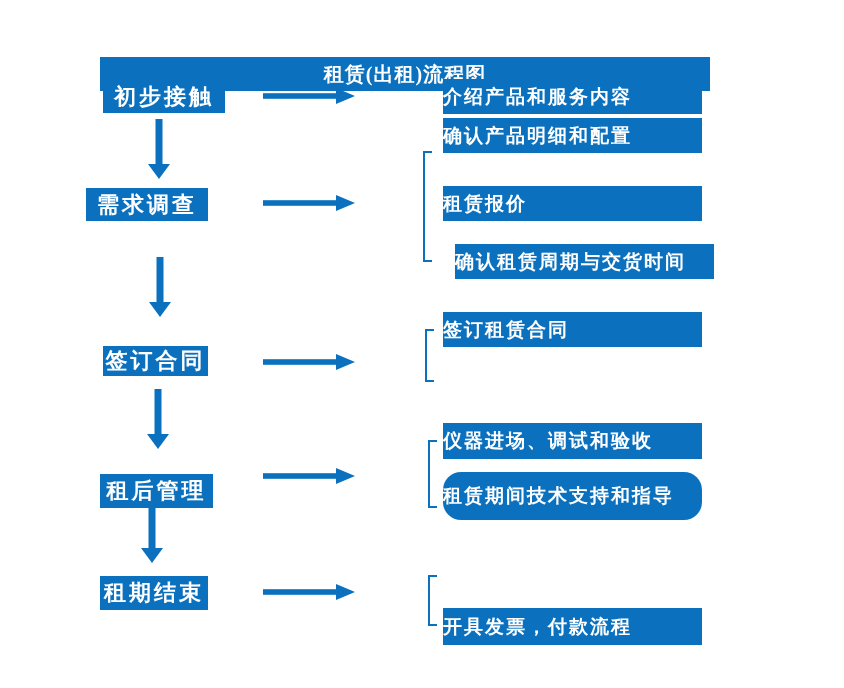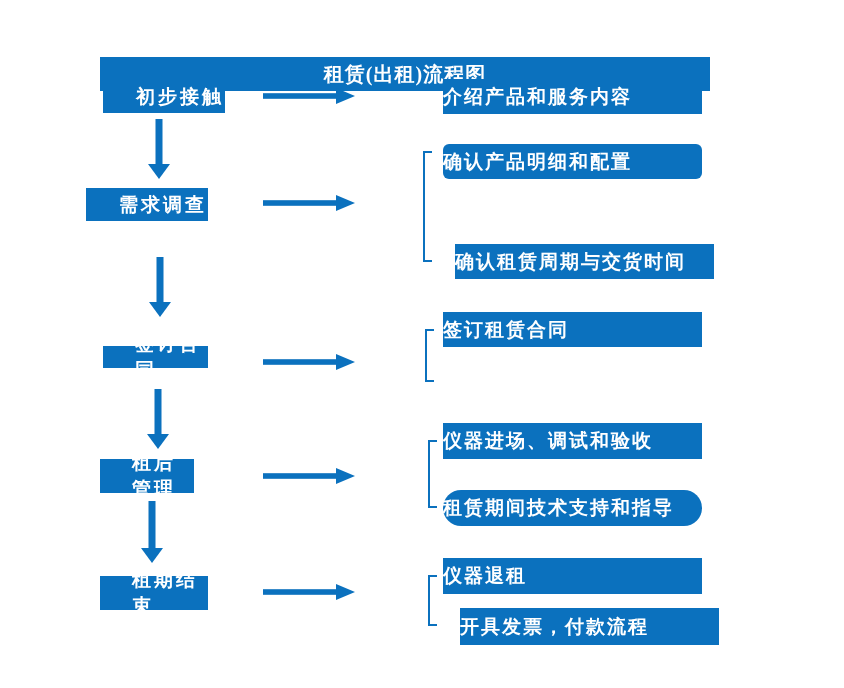--- a/index.html
+++ b/index.html
@@ -18,22 +18,22 @@
     left: 100px; top: 13px; width: 610px; height: 34px;
     background: var(--accent);
     color: var(--text-on-accent);
     font-size: 20px; font-weight: bold; letter-spacing: 1px;
     display: flex; align-items: center; justify-content: center; margin-top: 44px;
   }
   .lbox {
     position: absolute;
     background: var(--accent);
     color: var(--text-on-accent);
-    font-size: 19px; font-weight: bold; letter-spacing: 3px;
-    display: flex; align-items: center; justify-content: center; padding-left: 32px;
+    font-size: 22px; font-weight: bold; letter-spacing: 3px;
+    display: flex; align-items: center; justify-content: center;
   }
   .rbox {
     position: absolute;
     left: 443px; width: 259px; height: 35px;
     background: var(--accent);
     color: var(--text-on-accent);
     font-size: 19px; font-weight: bold; letter-spacing: 2px;
     display: flex; align-items: center;
     white-space: nowrap;
   }
@@ -48,22 +48,22 @@
 </style>
 </head>
 <body>
 
 <div class="canvas">
 
   <div class="banner">租赁(出租)流程图</div>
 
   <div class="lbox" style="left:103px; top:80px;  width:122px; height:33px;">初步接触</div>
   <div class="lbox" style="left:86px; top:188px; width:122px; height:33px;">需求调查</div>
-  <div class="lbox" style="left:103px; top:346px; width:105px; height:22px;">签订合同</div>
-  <div class="lbox" style="left:100px; top:459px; width:94px; height:34px;">租后管理</div>
+  <div class="lbox" style="left:103px; top:346px; width:105px; height:30px;">签订合同</div>
+  <div class="lbox" style="left:100px; top:474px; width:113px; height:34px;">租后管理</div>
   <div class="lbox" style="left:100px; top:576px; width:108px; height:34px;">租期结束</div>
 
   <svg class="arrow" style="left:147px; top:119px;" width="24" height="60" viewBox="0 0 24 60" aria-hidden="true">
     <rect x="8.5" y="0" width="7" height="46" fill="currentColor"></rect>
     <polygon points="1,45 23,45 12,60" fill="currentColor"></polygon>
   </svg>
   <svg class="arrow" style="left:148px; top:257px;" width="24" height="60" viewBox="0 0 24 60" aria-hidden="true">
     <rect x="8.5" y="0" width="7" height="46" fill="currentColor"></rect>
     <polygon points="1,45 23,45 12,60" fill="currentColor"></polygon>
   </svg>
@@ -96,21 +96,21 @@
     <rect x="0" y="6.2" width="74" height="5.6" fill="currentColor"></rect>
     <polygon points="73,1 73,17 92,9" fill="currentColor"></polygon>
   </svg>
 
   <div class="bracket" style="left:423px; top:151px; height:111px;"></div>
   <div class="bracket" style="left:425px; top:329px; height:53px;"></div>
   <div class="bracket" style="left:428px; top:440px; height:68px;"></div>
   <div class="bracket" style="left:428px; top:575px; height:51px;"></div>
 
   <div class="rbox" style="top:79px;">介绍产品和服务内容</div>
-  <div class="rbox" style="top:144px;border-radius:6px;">确认产品明细和配置</div>
+  <div class="rbox" style="top:118px;">确认产品明细和配置</div>
+  <div class="rbox" style="top:186px;">租赁报价</div>
   <div class="rbox" style="top:244px;margin-left:12px;">确认租赁周期与交货时间</div>
   <div class="rbox" style="top:312px;">签订租赁合同</div>
   <div class="rbox" style="top:423px; height:36px;">仪器进场、调试和验收</div>
-  <div class="rbox" style="top:490px; height:36px;border-radius:18px;">租赁期间技术支持和指导</div>
-  <div class="rbox" style="top:558px; height:36px;">仪器退租</div>
-  <div class="rbox" style="top:608px; height:37px;margin-left:17px;">开具发票，付款流程</div>
+  <div class="rbox" style="top:472px; height:48px;border-radius:18px;">租赁期间技术支持和指导</div>
+  <div class="rbox" style="top:608px; height:37px;">开具发票，付款流程</div>
 
 </div>
 
 </body></html>

